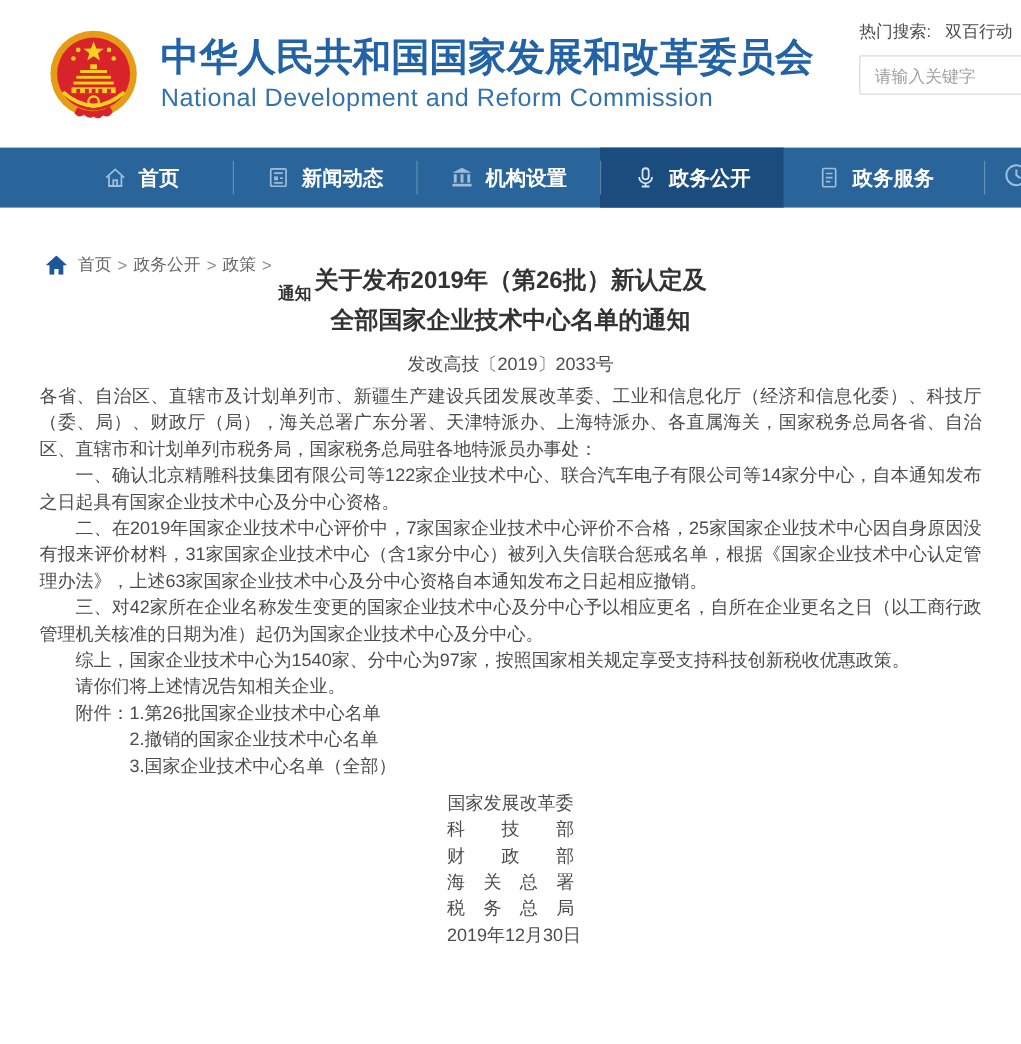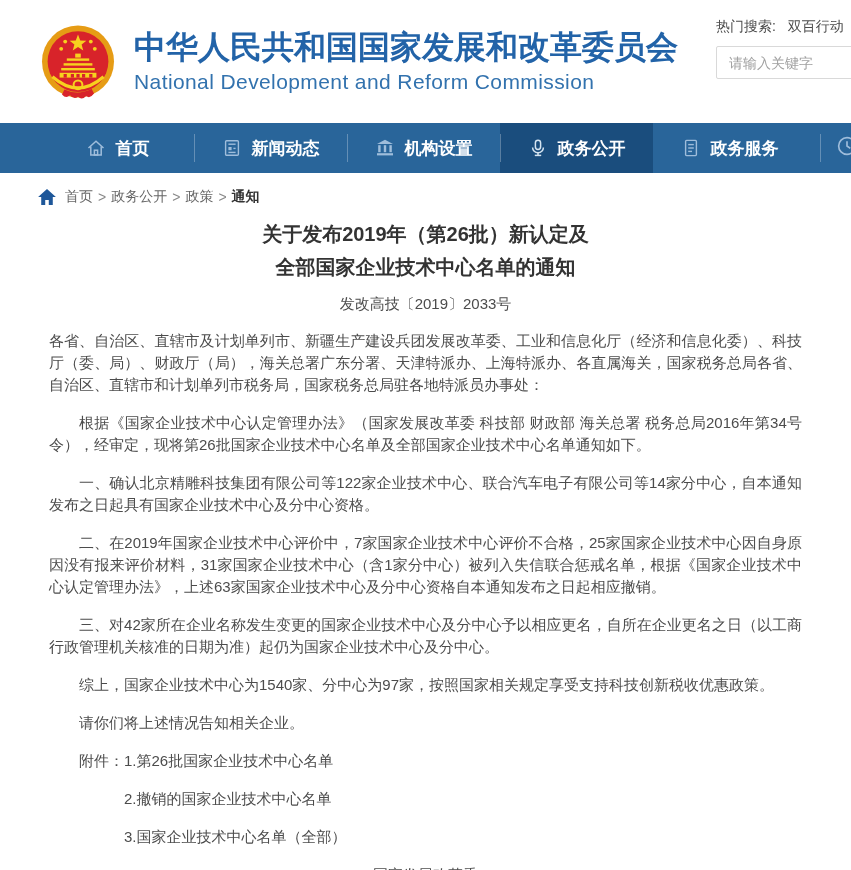--- a/index.html
+++ b/index.html
@@ -63,32 +63,32 @@
   }
   .nav-extra .nav-icon { margin-left: 16px; }
 
   
   .breadcrumb {
     position: absolute; top: 188px; left: 38px; display: flex; align-items: center;
     font-size: 14px; color: #666;
   }
   .breadcrumb .crumb { cursor: pointer; }
   .breadcrumb .sep { margin: 0 5px; color: #888; }
-  .breadcrumb .crumb.current { font-weight: 700; color: #333; cursor: default; }
+  .breadcrumb .crumb.current { font-weight: 700; color: #333; cursor: default; margin-top: 48px; }
   .bc-home { margin-right: 9px; display: inline-flex; }
 
   
   .content { position: absolute; top: 218px; left: 0; width: 851px; padding: 0 33px; box-sizing: border-box; }
   .doc-title {
     text-align: center; font-size: 20px; font-weight: 700;
     color: #333333; line-height: 33px;
   }
   .doc-number { margin-top: 9px; text-align: center; font-size: 15px; color: #4c4c4c; line-height: 21px; }
   .doc-body { margin-top: 6px; font-size: 15px; color: #4c4c4c; line-height: 22px; text-align: justify; }
-  .doc-body p { margin: 16px; }
+  .doc-body p { margin: 0; }
   .doc-body p.indent { text-indent: 2em; }
   .attach-sub { padding-left: 75px; }
 
   .sig-block { width: 106px; margin: 9px auto 0; font-size: 15px; color: #4c4c4c; }
   .sig-line { line-height: 22px; text-align: center; white-space: nowrap; }
   .sig-justify { display: flex; justify-content: space-between; }
   .sig-date { text-align: center; white-space: nowrap; }
 </style>
 </head>
 <body>
@@ -223,21 +223,20 @@
 
   <div class="content">
     <div class="doc-title">
       <div>关于发布2019年（第26批）新认定及</div>
       <div>全部国家企业技术中心名单的通知</div>
     </div>
     <div class="doc-number">发改高技〔2019〕2033号</div>
 
     <div class="doc-body">
       <p>各省、自治区、直辖市及计划单列市、新疆生产建设兵团发展改革委、工业和信息化厅（经济和信息化委）、科技厅（委、局）、财政厅（局），海关总署广东分署、天津特派办、上海特派办、各直属海关，国家税务总局各省、自治区、直辖市和计划单列市税务局，国家税务总局驻各地特派员办事处：</p>
-      <p class="indent">根据《国家企业技术中心认定管理办法》（国家发展改革委 科技部 财政部 海关总署 税务总局2016年第34号令），经审定，现将第26批国家企业技术中心名单及全部国家企业技术中心名单通知如下。</p>
       <p class="indent">一、确认北京精雕科技集团有限公司等122家企业技术中心、联合汽车电子有限公司等14家分中心，自本通知发布之日起具有国家企业技术中心及分中心资格。</p>
       <p class="indent">二、在2019年国家企业技术中心评价中，7家国家企业技术中心评价不合格，25家国家企业技术中心因自身原因没有报来评价材料，31家国家企业技术中心（含1家分中心）被列入失信联合惩戒名单，根据《国家企业技术中心认定管理办法》，上述63家国家企业技术中心及分中心资格自本通知发布之日起相应撤销。</p>
       <p class="indent">三、对42家所在企业名称发生变更的国家企业技术中心及分中心予以相应更名，自所在企业更名之日（以工商行政管理机关核准的日期为准）起仍为国家企业技术中心及分中心。</p>
       <p class="indent">综上，国家企业技术中心为1540家、分中心为97家，按照国家相关规定享受支持科技创新税收优惠政策。</p>
       <p class="indent">请你们将上述情况告知相关企业。</p>
       <p class="indent">附件：1.第26批国家企业技术中心名单</p>
       <p class="attach-sub">2.撤销的国家企业技术中心名单</p>
       <p class="attach-sub">3.国家企业技术中心名单（全部）</p>
     </div>
 

